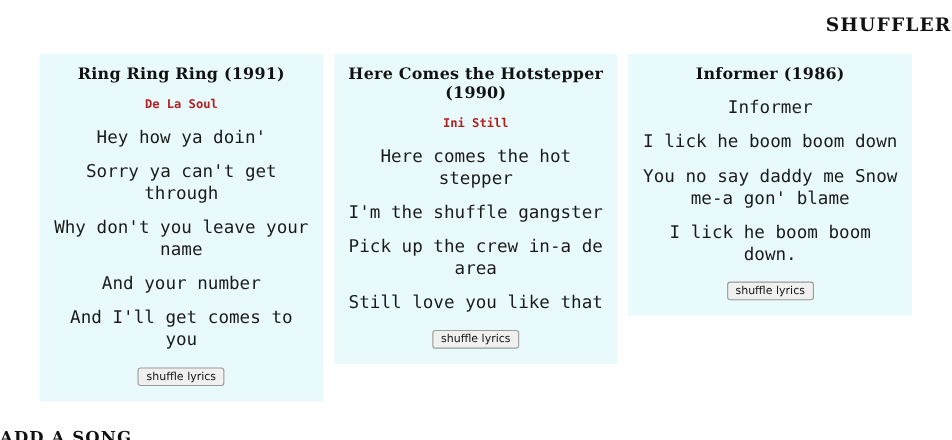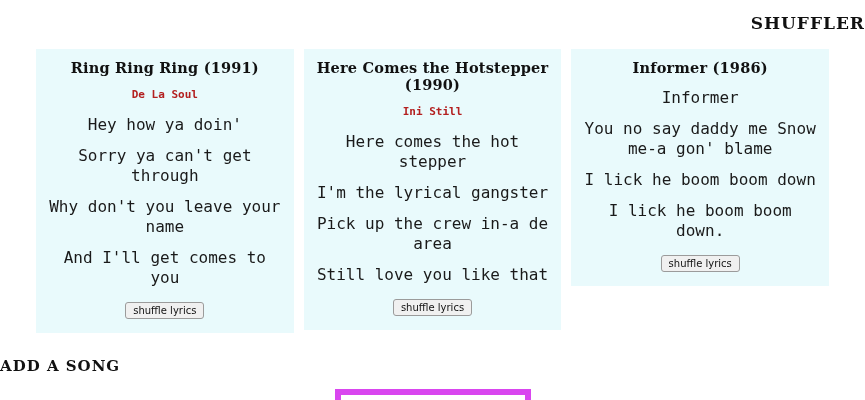--- a/index.html
+++ b/index.html
@@ -104,39 +104,40 @@
 <h1 class="page-title">SHUFFLER</h1>
 
 <div class="cards">
 
   <div class="card">
     <div class="card-title">Ring Ring Ring (1991)</div>
     <div class="card-author">De La Soul</div>
     <p class="lyric-line">Hey how ya doin'</p>
     <p class="lyric-line">Sorry ya can't get through</p>
     <p class="lyric-line">Why don't you leave your name</p>
+    <p class="lyric-line">And your number</p>
     <p class="lyric-line">And I'll get comes to you</p>
     <button class="shuffle-btn">shuffle lyrics</button>
   </div>
 
   <div class="card">
     <div class="card-title">Here Comes the Hotstepper (1990)</div>
     <div class="card-author">Ini Still</div>
     <p class="lyric-line">Here comes the hot stepper</p>
-    <p class="lyric-line">I'm the lyrical gangster</p>
+    <p class="lyric-line">I'm the shuffle gangster</p>
     <p class="lyric-line">Pick up the crew in-a de area</p>
     <p class="lyric-line">Still love you like that</p>
     <button class="shuffle-btn">shuffle lyrics</button>
   </div>
 
   <div class="card">
     <div class="card-title">Informer (1986)</div>
     <p class="lyric-line">Informer</p>
+    <p class="lyric-line">I lick he boom boom down</p>
     <p class="lyric-line">You no say daddy me Snow me-a gon' blame</p>
-    <p class="lyric-line">I lick he boom boom down</p>
     <p class="lyric-line">I lick he boom boom down.</p>
     <button class="shuffle-btn">shuffle lyrics</button>
   </div>
 
 </div>
 
 <h2 class="add-title">ADD A SONG</h2>
 
 <form class="form">
   <input type="text" placeholder="author" style="">

